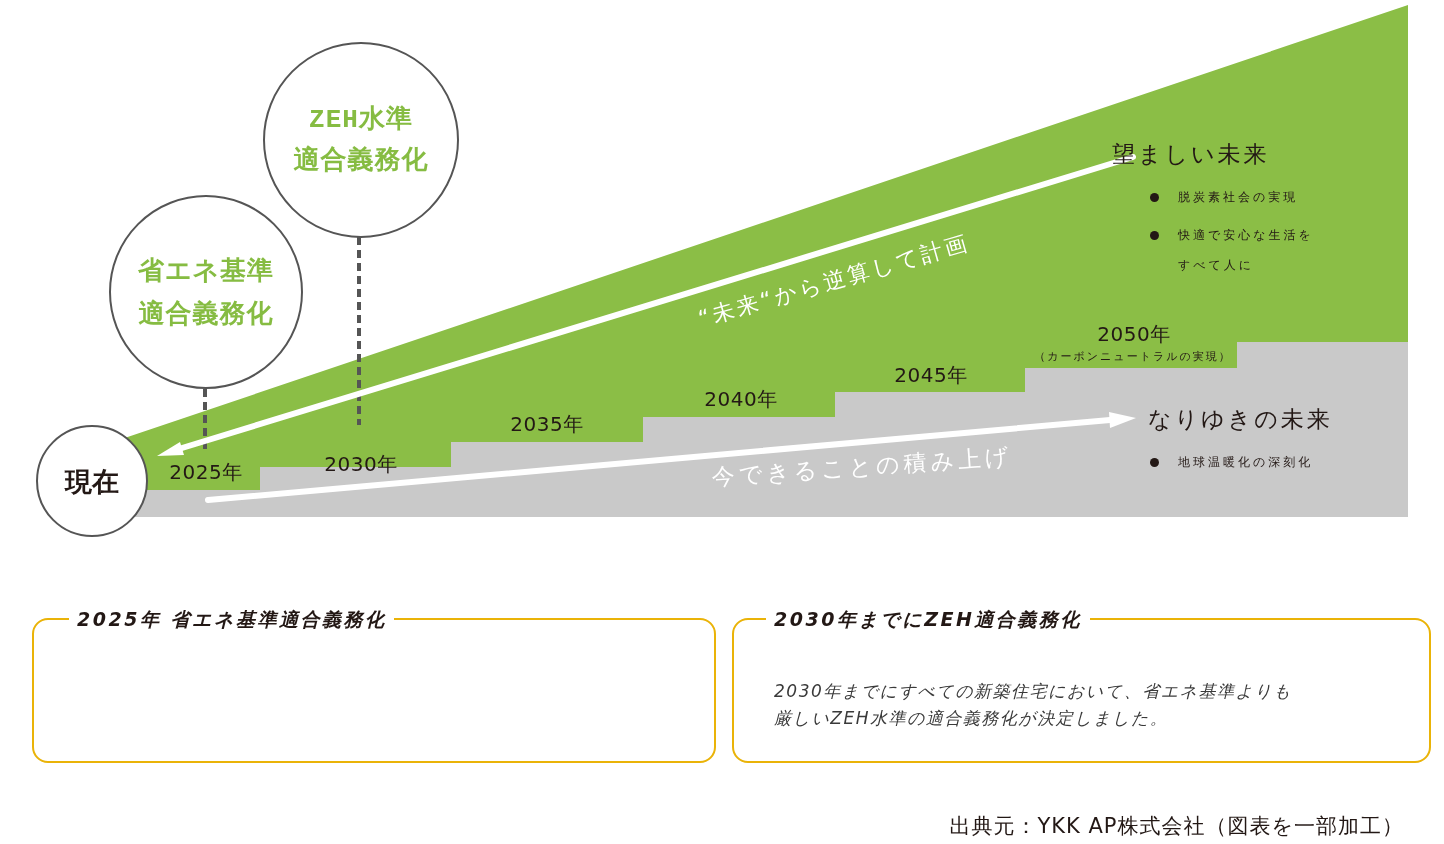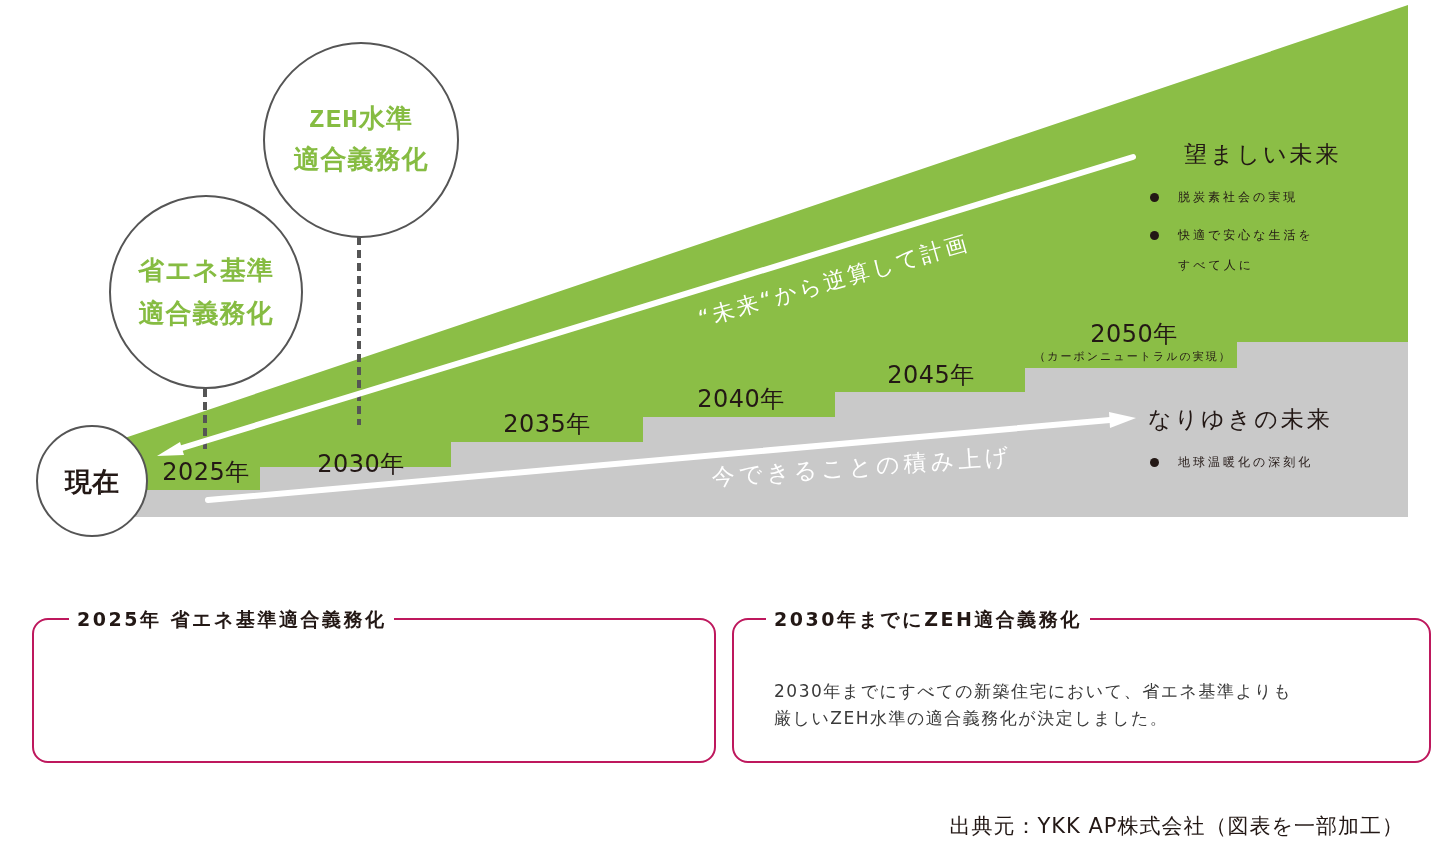--- a/index.html
+++ b/index.html
@@ -4,28 +4,28 @@
   <style>
     html, body { margin: 0; padding: 0; background: #ffffff; }
     body { width: 1444px; height: 844px; position: relative; overflow: hidden;
            font-family: "DejaVu Sans", "Liberation Sans", sans-serif; color: #231815; }
     #diagram-svg { position: absolute; left: 0; top: 0; }
     .abs { position: absolute; white-space: nowrap; }
     .center { transform: translate(-50%, -50%); }
     .vcenter { transform: translateY(-50%); }
     .circle-label { font-size: 26px; font-weight: bold; color: #86bc42; letter-spacing: 1px; }
     .now-label { font-size: 27px; font-weight: bold; color: #231815; }
-    .year-label { font-size: 24px; color: #231815; letter-spacing: 0.5px; }
+    .year-label { font-size: 20px; color: #231815; letter-spacing: 0.5px; }
     .year-note { font-size: 11px; color: #231815; letter-spacing: 2px; }
     .arrow-text { font-size: 22px; color: #ffffff; letter-spacing: 3px; }
     .future-title { font-size: 23px; color: #231815; letter-spacing: 3px; font-weight: 500; }
     .bullet-row { font-size: 12px; color: #231815; letter-spacing: 3px; }
     .bullet-dot { position: absolute; width: 9px; height: 9px; border-radius: 50%; background: #231815; }
     .info-box { position: absolute; top: 618px; width: 680px; height: 141px;
-                border: 2px solid #be185d; border-radius: 16px; box-sizing: content-box; }
+                border: 2px solid #eab308; border-radius: 16px; box-sizing: content-box; font-style: italic; }
     .info-title { position: absolute; top: -14px; background: #ffffff; padding: 0 8px;
                   font-size: 19px; font-weight: bold; letter-spacing: 2.5px; color: #231815; line-height: 26px; }
     .info-body { position: absolute; font-size: 17px; letter-spacing: 1.5px; color: #3a3a3a; line-height: 27px; }
     .source-line { position: absolute; right: 40px; top: 812px; font-size: 21px; letter-spacing: 1px; color: #231815; }
   </style>
 </head>
 <body>
 
 <svg id="diagram-svg" width="1444" height="844" viewBox="0 0 1444 844">
 
@@ -63,21 +63,21 @@
 <div class="abs center year-label" style="left:361px; top:464px;">2030年</div>
 <div class="abs center year-label" style="left:547px; top:424px;">2035年</div>
 <div class="abs center year-label" style="left:741px; top:399px;">2040年</div>
 <div class="abs center year-label" style="left:931px; top:375px;">2045年</div>
 <div class="abs center year-label" style="left:1134px; top:334px;">2050年</div>
 <div class="abs center year-note" style="left:1133px; top:356px;">（カーボンニュートラルの実現）</div>
 
 <div class="abs arrow-text" style="left:834px; top:281px; transform: translate(-50%,-50%) rotate(-16deg);">“未来“から逆算して計画</div>
 <div class="abs arrow-text" style="left:862px; top:467px; font-size:23px; letter-spacing:4px; transform: translate(-50%,-50%) rotate(-4deg);">今できることの積み上げ</div>
 
-<div class="abs vcenter future-title" style="left:1184px; top:154px;">望ましい未来</div>
+<div class="abs vcenter future-title" style="left:1112px; top:154px;">望ましい未来</div>
 <div class="bullet-dot" style="left:1150px; top:193px;"></div>
 <div class="abs vcenter bullet-row" style="left:1178px; top:197px;">脱炭素社会の実現</div>
 <div class="bullet-dot" style="left:1150px; top:231px;"></div>
 <div class="abs vcenter bullet-row" style="left:1178px; top:235px;">快適で安心な生活を</div>
 <div class="abs vcenter bullet-row" style="left:1178px; top:265px;">すべて人に</div>
 
 <div class="abs vcenter future-title" style="left:1148px; top:419px;">なりゆきの未来</div>
 <div class="bullet-dot" style="left:1150px; top:458px;"></div>
 <div class="abs vcenter bullet-row" style="left:1178px; top:462px;">地球温暖化の深刻化</div>
 

